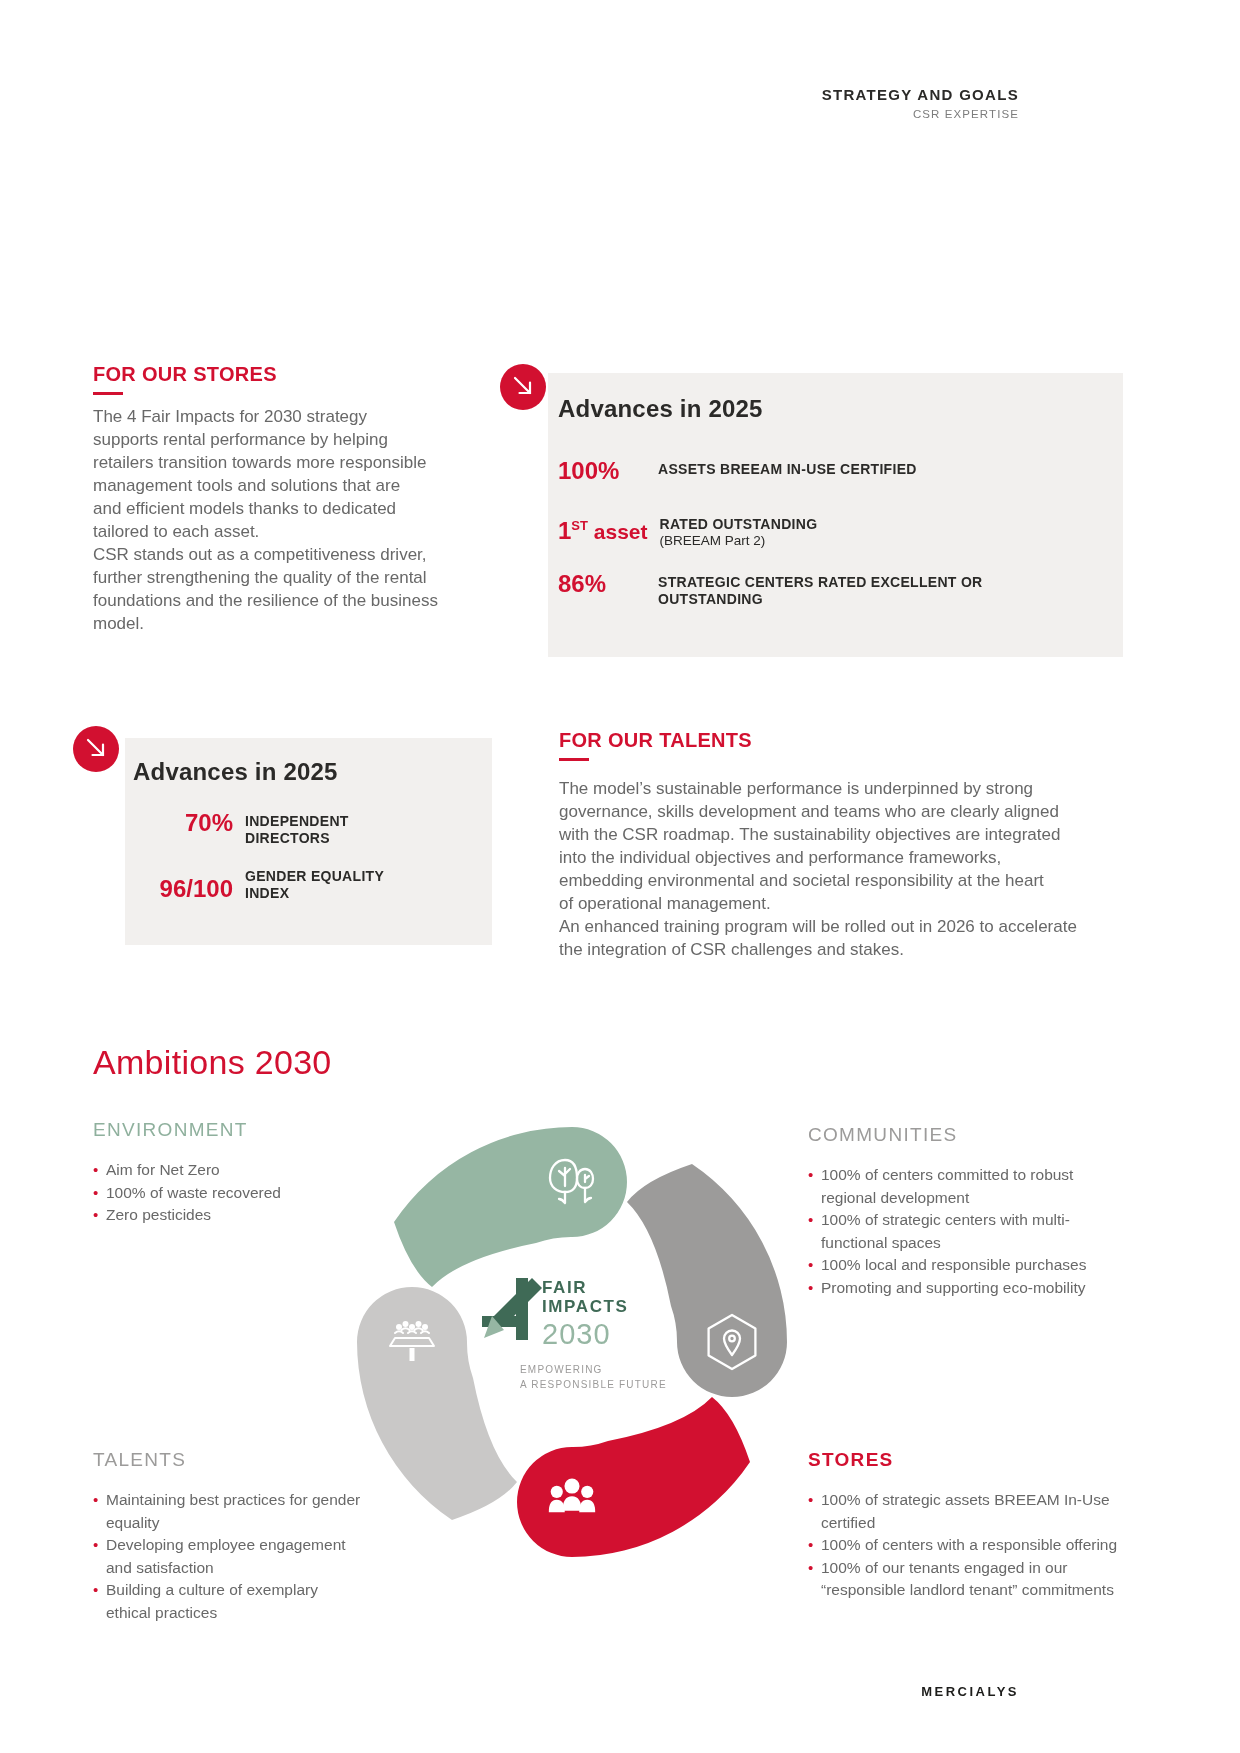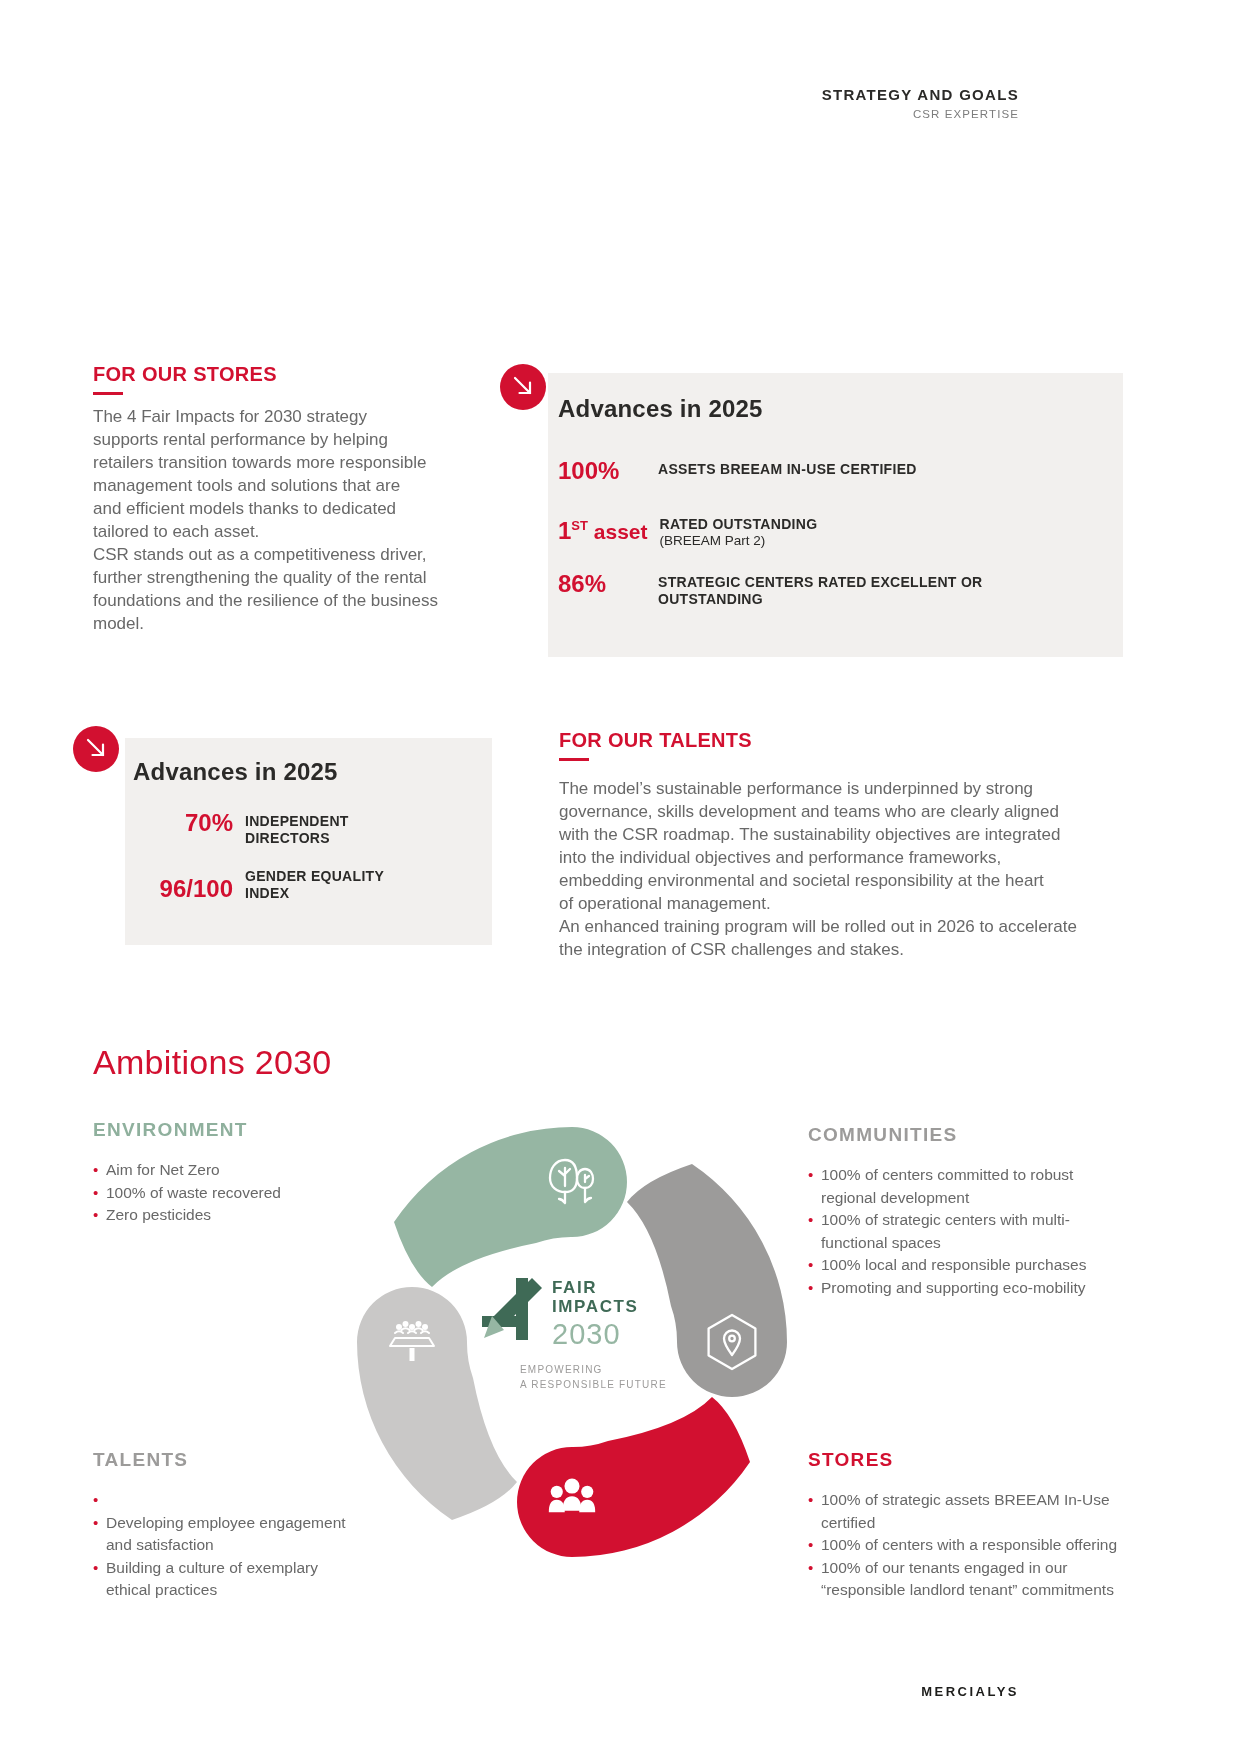--- a/index.html
+++ b/index.html
@@ -42,37 +42,37 @@
   .adv-small .stat-value{width:100px;text-align:right;}
   .adv-small .stat-label{max-width:140px;}
   .adv-small .stat-row:nth-child(1){margin-top:24px;}
   .adv-small .stat-row:nth-child(2){margin-top:18px;align-items:flex-end;}
 
   .marker{position:absolute;}
 
   
   .ambitions-title{font-size:34px;font-weight:400;color:var(--red);letter-spacing:.3px;}
   .quad{width:318px;}
-  .quad-heading{font-size:19px;letter-spacing:1.3px;font-weight:700;}
+  .quad-heading{font-size:19px;letter-spacing:1.3px;font-weight:400;}
   .quad-heading.env{color:var(--sage-text);}
   .quad-heading.gray{color:var(--heading-gray);}
   .quad-heading.red{color:var(--red);font-weight:700;}
   .bullet-list{margin-top:18px;}
   .bullet{display:flex;align-items:flex-start;}
   .bullet .dot{color:var(--red);font-size:15px;line-height:22.5px;width:13px;flex:none;}
   .bullet .b-lines{font-size:15.5px;line-height:22.5px;color:var(--text-gray);}
 
   
   .petal-env{fill:var(--sage);}
   .petal-comm{fill:var(--gray-petal);}
   .petal-stores{fill:var(--red);}
   .petal-talents{fill:var(--light-petal);}
 
   
-  .logo-row{left:482px;top:1278px;display:flex;gap:10px;align-items:flex-start;}
+  .logo-row{left:482px;top:1278px;display:flex;align-items:flex-start;}
   .logo-stack{display:flex;flex-direction:column;}
   .logo-word{font-size:17px;font-weight:700;letter-spacing:1.6px;color:var(--dark-green);line-height:19px;}
   .logo-year{font-size:29px;font-weight:400;letter-spacing:1px;color:var(--sage);line-height:31px;margin-top:3px;}
   .logo-tagline{left:520px;top:1362px;font-size:10px;letter-spacing:1.2px;color:var(--heading-gray);line-height:15px;}
 
   .footer-brand{right:117px;top:1684px;font-size:13px;font-weight:700;letter-spacing:2.5px;color:#1d1d1b;}
 </style>
 </head>
 <body>
 
@@ -222,20 +222,24 @@
           </div>
         </div>
       </div>
   </div>
 
   <div class="abs quad" style="left:93px;top:1449px;">
     <div class="quad-heading gray">TALENTS</div>
     <div class="bullet-list">
         <div class="bullet">
           <span class="dot">•</span>
+          <div class="b-lines">
+            <div>Maintaining best practices for gender</div>
+            <div>equality</div>
+          </div>
         </div>
         <div class="bullet">
           <span class="dot">•</span>
           <div class="b-lines">
             <div>Developing employee engagement</div>
             <div>and satisfaction</div>
           </div>
         </div>
         <div class="bullet">
           <span class="dot">•</span>

